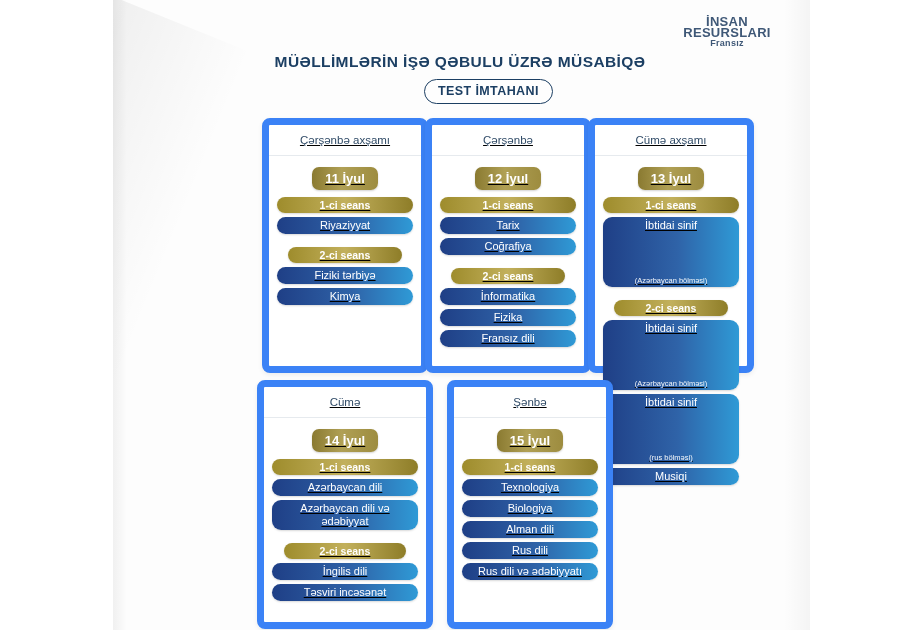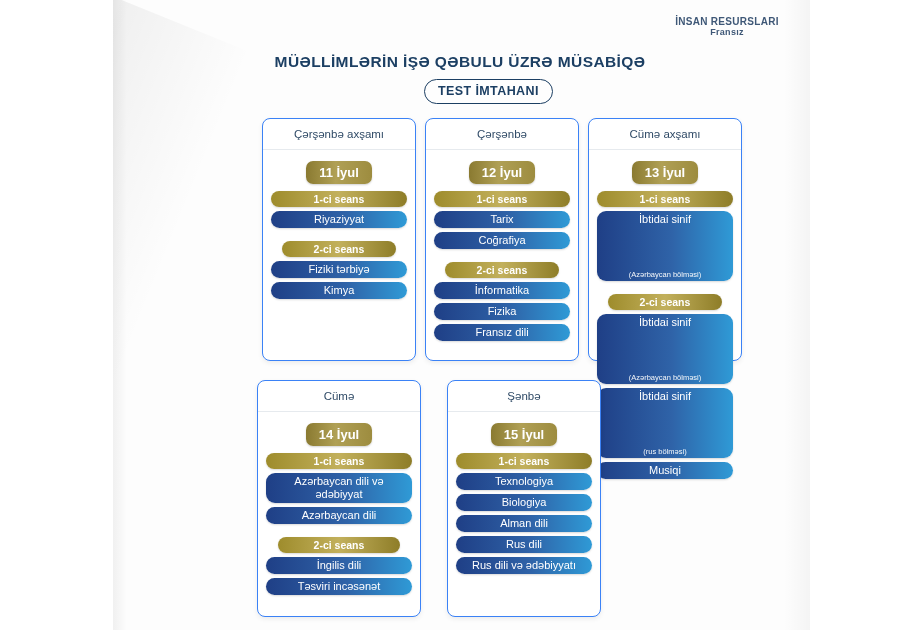--- a/index.html
+++ b/index.html
@@ -53,40 +53,41 @@
     position:absolute;right:0;top:0;width:26px;height:100%;
     background:linear-gradient(90deg,rgba(0,0,0,0),rgba(0,0,0,.035));
   }
   .panel .leftshade{
     position:absolute;left:0;top:0;width:14px;height:100%;
     background:linear-gradient(90deg,rgba(0,0,0,.05),rgba(0,0,0,0));
   }
 
   
   .logo{position:absolute;left:668px;top:16px;width:118px;text-align:center;}
-  .logo .l1{font-size:10px;font-weight:bold;color:#3f5877;letter-spacing:.3px;line-height:11px;}
+  .logo .l1{font-size:13px;font-weight:bold;color:#3f5877;letter-spacing:.3px;line-height:11px;}
   .logo .l2{font-size:9px;font-weight:bold;color:#3f5877;letter-spacing:.3px;line-height:11px;}
 
   
   .title{
     position:absolute;left:160px;top:53px;width:600px;text-align:center;
     font-size:15.5px;font-weight:bold;color:#1c3f63;letter-spacing:.4px;
   }
   .badge{
     position:absolute;left:424px;top:79px;
     padding:4px 13px 5px;border:1.3px solid #1c3f63;border-radius:13px;
     font-size:12.5px;font-weight:bold;color:#1c3f63;letter-spacing:.4px;
     background:rgba(255,255,255,.35);
     text-align:right;
   }
 
   
   .card{
-    position:absolute;background:#ffffff;border:1px solid #3b82f6;border-radius:8px;
+    position:absolute;background:#ffffff;border:7px solid #3b82f6;border-radius:8px;
     box-shadow:0 2px 5px rgba(0,0,0,.07);
+    text-decoration:underline;
   }
   .card-head{
     height:30px;line-height:30px;text-align:center;
     font-size:11.5px;color:#2f4a66;border-bottom:1px solid #e6eaee;
   }
   .card-body{padding:9px 8px 8px;}
 
   .datepill{
     margin:2px auto 7px;width:66px;height:23px;line-height:23px;text-align:center;
     border-radius:7px;color:#ffffff;font-size:13px;font-weight:bold;
@@ -202,24 +203,24 @@
             <span>Musiqi</span>
           </div>
         </div>
       </div>
       <div class="card" style="left: 257px; top: 380px; width: 162px; height: 235px;">
         <div class="card-head">Cümə</div>
         <div class="card-body">
           <div class="datepill">14 İyul</div>
           <div class="seans w1">1-ci seans</div>
           <div class="subject">
+            <span>Azərbaycan dili</span>
+          </div>
+          <div class="subject">
             <span>Azərbaycan dili və ədəbiyyat</span>
-          </div>
-          <div class="subject">
-            <span>Azərbaycan dili</span>
           </div>
           <div class="gap"></div>
           <div class="seans w2">2-ci seans</div>
           <div class="subject">
             <span>İngilis dili</span>
           </div>
           <div class="subject">
             <span>Təsviri incəsənət</span>
           </div>
         </div>

